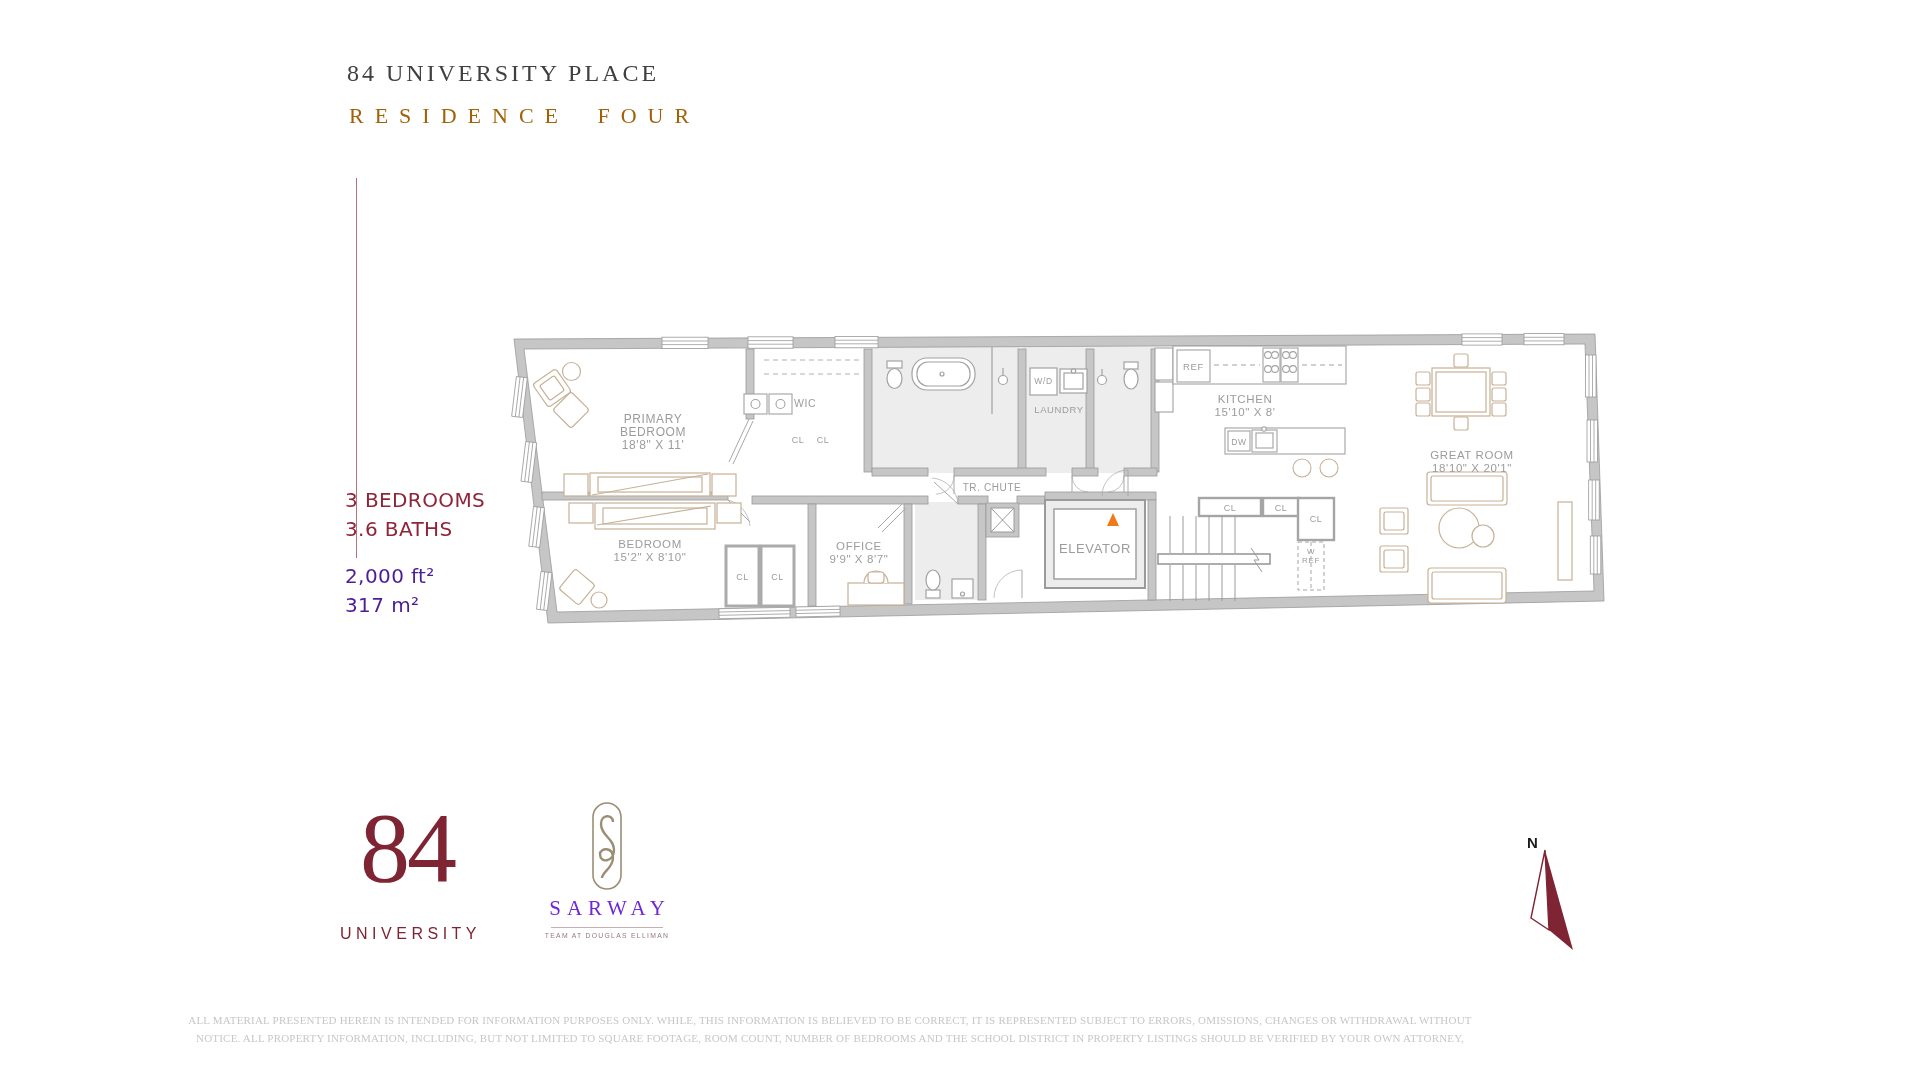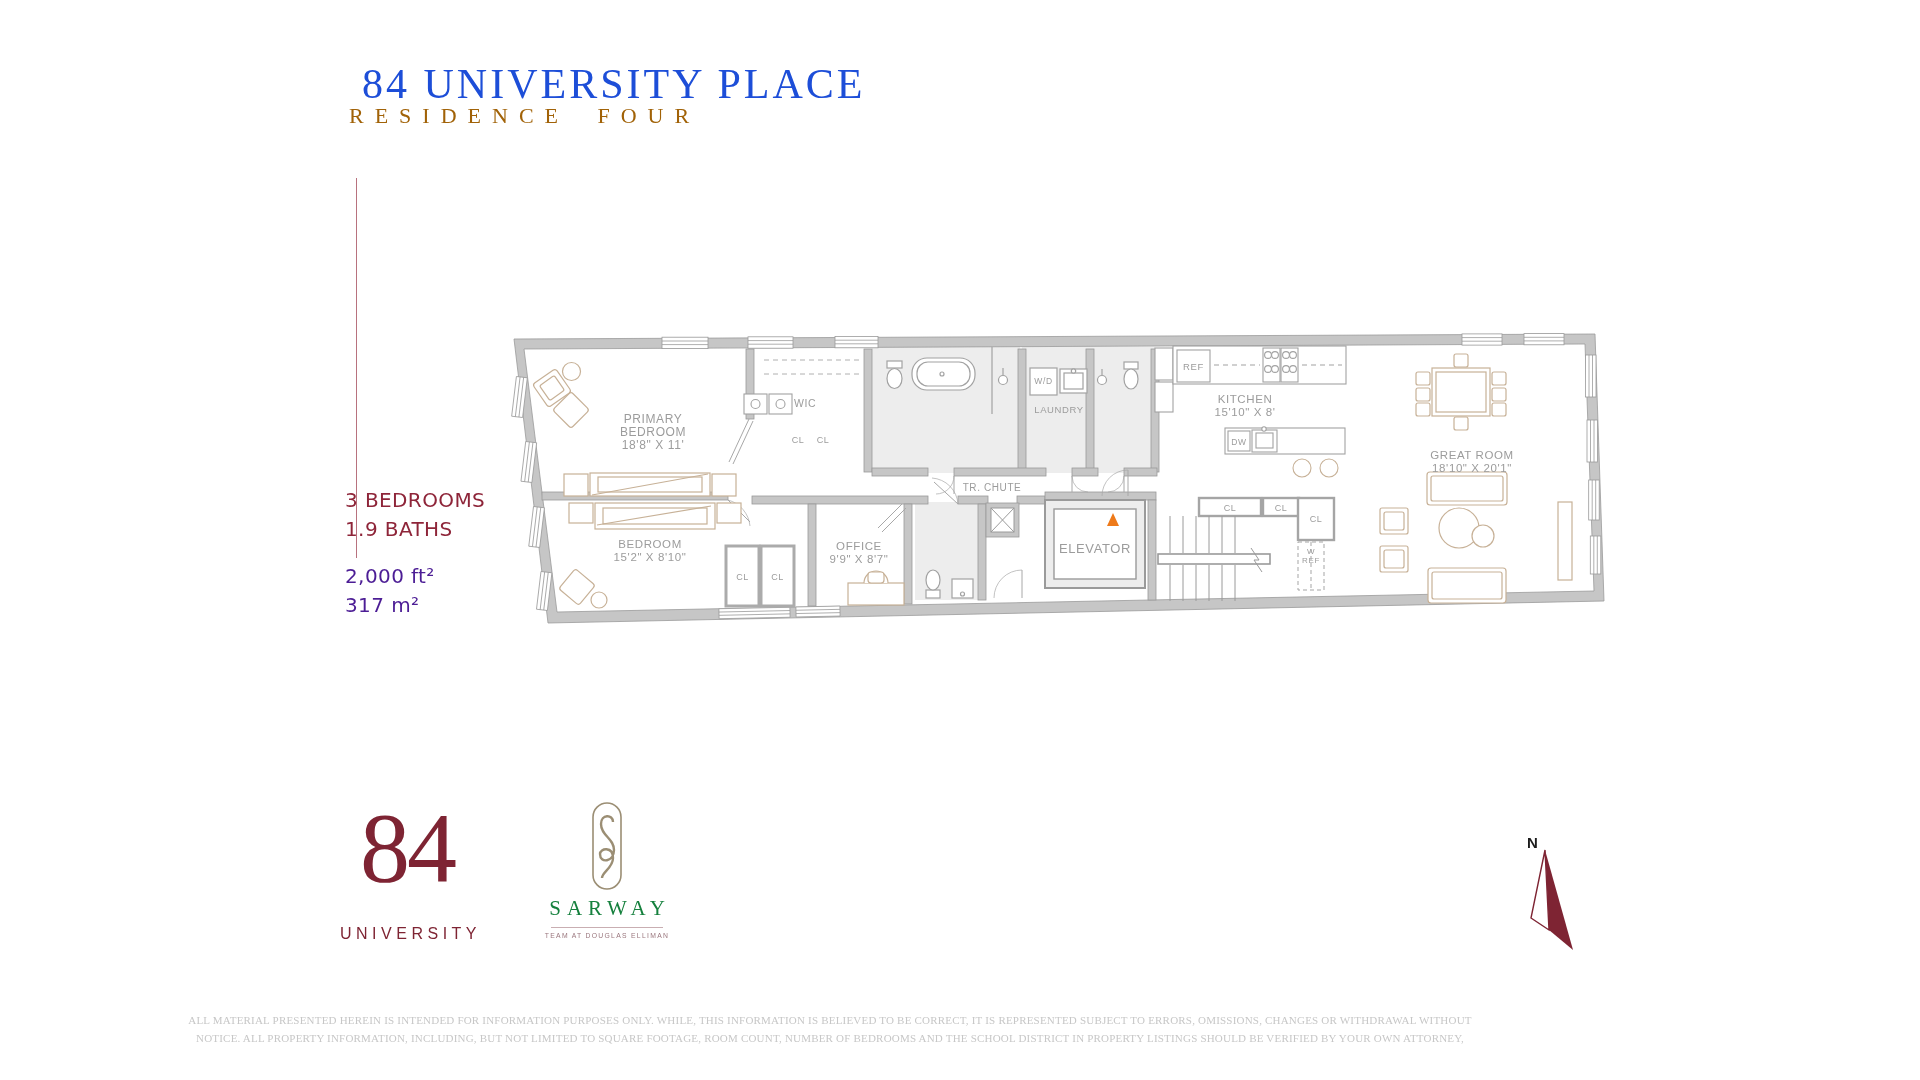--- a/index.html
+++ b/index.html
@@ -1,20 +1,20 @@
 <!DOCTYPE html>
 <html><head>
 <meta charset="utf-8">
 <style>
   html,body{margin:0;padding:0;background:#ffffff;}
   .page{position:relative;width:1920px;height:1080px;background:#ffffff;overflow:hidden;
         font-family:"Liberation Sans",sans-serif;}
   
   .title{position:absolute;left:347px;top:60px;font-family:"Liberation Serif",serif;
-         font-size:42px;letter-spacing:3px;color:#1d4ed8;font-weight:400;margin-left:15px;}
+         font-size:24px;letter-spacing:3px;color:#404040;font-weight:400;}
   .subtitle{position:absolute;left:349px;top:103px;font-family:"Liberation Serif",serif;
          font-size:22px;letter-spacing:11px;word-spacing:12px;color:#a16207;font-weight:400;}
   .vrule{position:absolute;left:356px;top:178px;width:1px;height:380px;background:#A8435379;
          background:#a04353;opacity:.75;}
   
   .stats{position:absolute;left:345px;top:486px;font-size:20px;line-height:29px;
          color:#8E2539;letter-spacing:.4px;font-family:"DejaVu Sans","Liberation Sans",sans-serif;}
   .stats2{position:absolute;left:345px;top:562px;font-size:20px;line-height:29px;
          color:#4c1d95;letter-spacing:.4px;font-family:"DejaVu Sans","Liberation Sans",sans-serif;}
   
@@ -22,21 +22,21 @@
   .rl{font-family:"Liberation Sans",sans-serif;fill:#9C9C9C;letter-spacing:.6px;}
   
   .logo84{position:absolute;left:344px;top:798px;width:126px;text-align:center;
           font-family:"Liberation Serif",serif;font-size:100px;line-height:100px;
           letter-spacing:-3px;color:#7E2433;}
   .logo84sub{position:absolute;left:340px;top:925px;width:134px;text-align:center;
           font-size:16px;letter-spacing:4.5px;color:#7E2433;}
   .sarway{position:absolute;left:536px;top:800px;width:142px;text-align:center;}
   .sarway .mark{display:block;margin:0 auto 4px auto;}
   .sarway .name{font-family:"Liberation Serif",serif;font-size:21px;letter-spacing:6px;
-          color:#15803d;margin-left:6px;}
+          color:#6d28d9;margin-left:6px;}
   .sarway .rule{width:112px;height:1px;background:#c9aeb2;margin:6px auto 4px auto;}
   .sarway .tag{font-size:6.8px;letter-spacing:1.3px;color:#9a767d;}
   
   .compass{position:absolute;left:1512px;top:834px;width:90px;height:130px;}
   .compass .n{position:absolute;left:15px;top:0;font-size:15px;font-weight:700;color:#1c1c1c;
           letter-spacing:1px;}
   
   .disclaimer{position:absolute;left:0;top:1012px;width:1660px;text-align:center;
           font-family:"Liberation Serif",serif;font-size:11px;line-height:17.5px;
           color:#c7c7c7;letter-spacing:.2px;}
@@ -46,21 +46,21 @@
 <body>
 
 <div class="page">
 
   <div class="title">84 UNIVERSITY PLACE</div>
   <div class="subtitle">RESIDENCE FOUR</div>
   <div class="vrule"></div>
 
   <div class="stats">
     <div>3 BEDROOMS</div>
-    <div>1.9 BATHS</div>
+    <div>3.6 BATHS</div>
   </div>
   <div class="stats2">
     <div>2,000 ft²</div>
     <div>317 m²</div>
   </div>
 
   <div class="planwrap">
   <svg width="1110" height="320" viewBox="0 0 1110 320">
 
     <g fill="#EDEDED" stroke="none">

